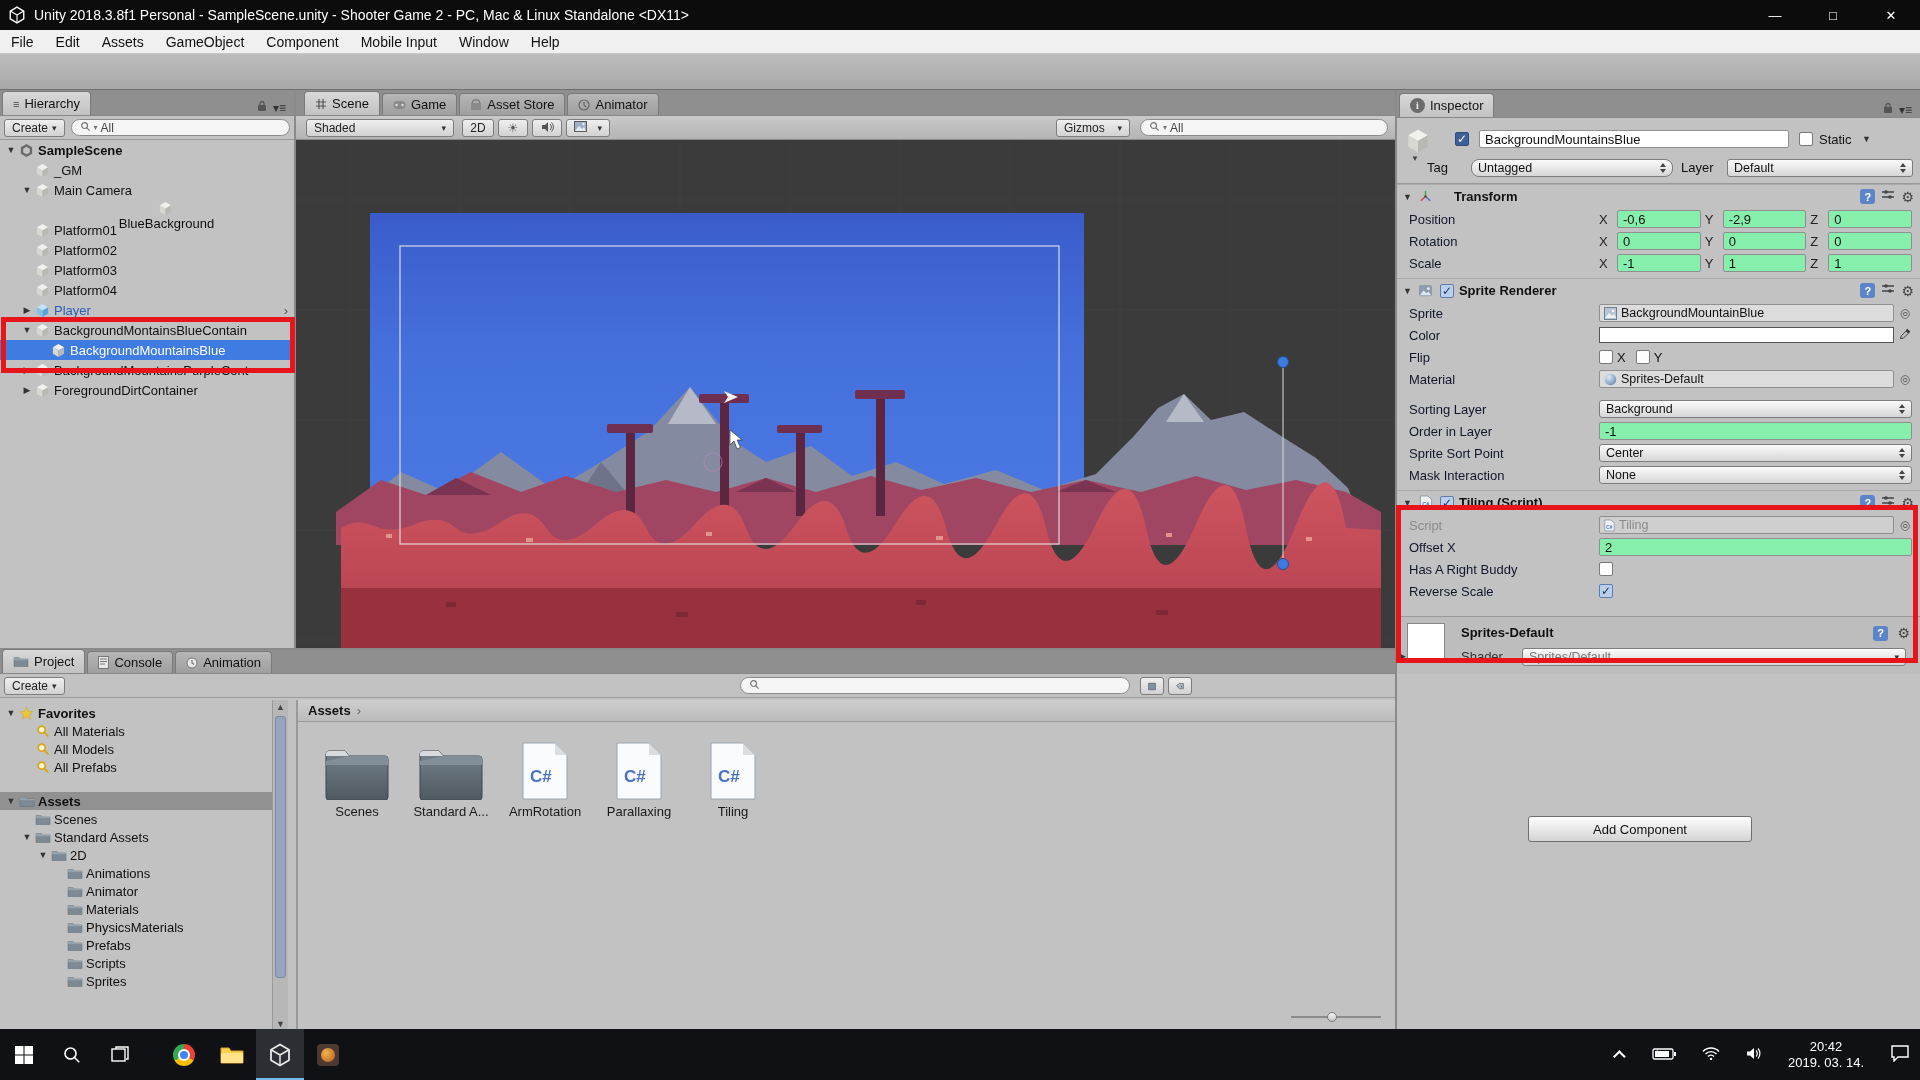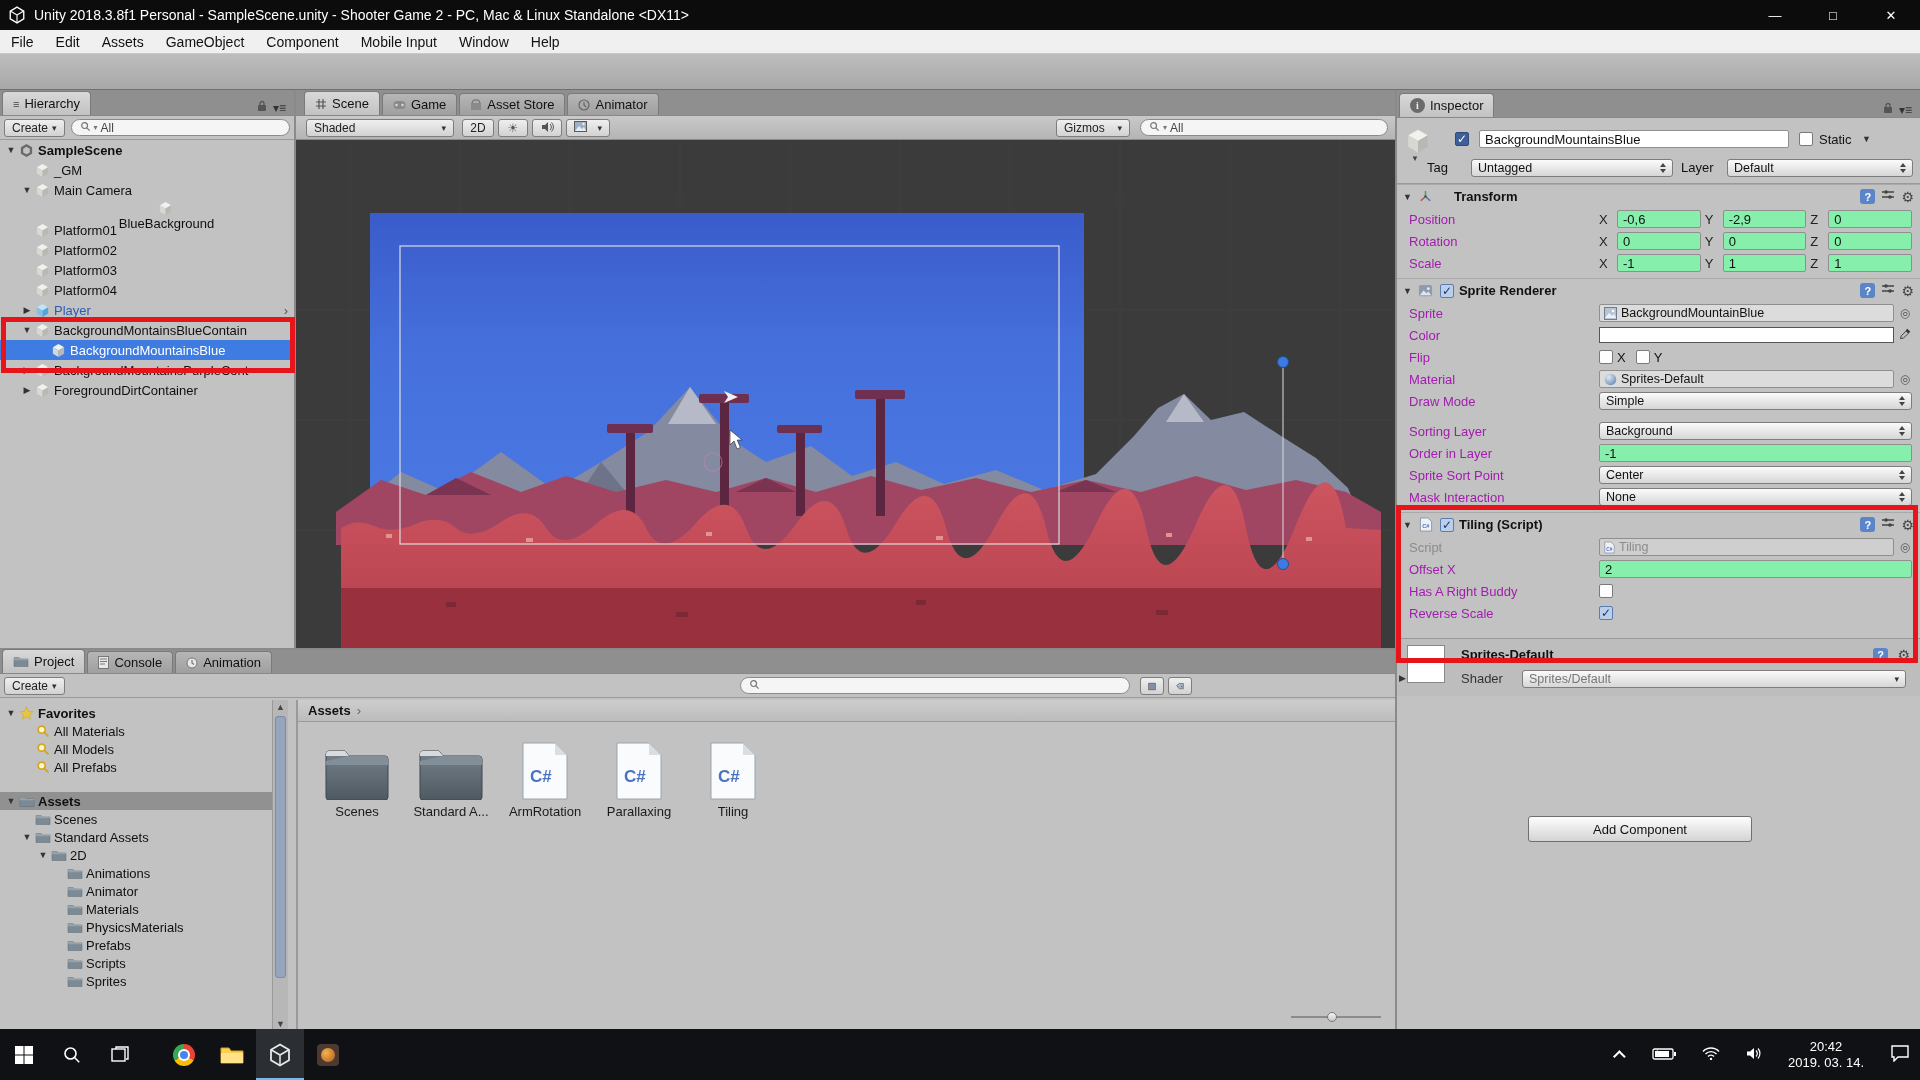--- a/index.html
+++ b/index.html
@@ -93,21 +93,21 @@
 
   
   #inspector{left:1395px;top:90px;width:525px;height:939px;background:#c2c2c2;border-left:2px solid #8a8a8a;}
   #inspector .tabstrip{height:28px;padding-left:2px;}
   #insp-body{position:absolute;left:0;top:28px;width:100%;font-size:13px;color:#111;}
   .ihdr{height:66px;border-bottom:1px solid #9a9a9a;position:relative;background:#c2c2c2;}
   .comphdr{height:24px;display:flex;align-items:center;gap:5px;padding:0 6px;border-top:1px solid #a9a9a9;
     font-weight:bold;background:#c2c2c2;}
   .comphdr .sp{margin-left:auto;display:flex;gap:6px;align-items:center;font-weight:normal;}
   .irow{height:22px;display:flex;align-items:center;padding-left:12px;}
-  .irow .plabel{width:190px;flex:none;color:#a21caf;}
+  .irow .plabel{width:190px;flex:none;color:#0f172a;}
   .irow .plabel.dim{color:#8b8b8b;}
   .pval{flex:1;display:flex;align-items:center;margin-right:8px;gap:4px;}
   .field{background:#86efac;border:1px solid #8f8f8f;border-radius:2px;height:18px;display:flex;
     align-items:center;padding:0 5px;font-size:13px;color:#111;flex:1;}
   .dd{background:linear-gradient(#fbfbfb,#d6d6d6);border:1px solid #7d7d7d;border-radius:3px;height:18px;
     display:flex;align-items:center;padding:0 6px;font-size:12.5px;color:#111;flex:1;}
   .dd .ddtext{flex:1;white-space:nowrap;overflow:hidden;}
   .udarr{display:inline-flex;flex-direction:column;gap:2px;margin-left:4px;}
   .udarr i{width:0;height:0;border-left:3.5px solid transparent;border-right:3.5px solid transparent;}
   .udarr i.u{border-bottom:4px solid #444;}
@@ -925,21 +925,21 @@
         </span>
         <span class="abs" style="left:14px;top:36px;font-size:8px;color:#444;">▼</span>
         <span class="cb on dark abs" style="left:58px;top:14px;">✓</span>
         <div class="field abs" style="left:82px;top:12px;width:310px;background:#fff;">
             <span>BackgroundMountainsBlue</span>
           </div>
         <span class="cb abs" style="left:402px;top:14px;"></span>
         <span class="abs" style="left:422px;top:14px;">Static</span>
         <span class="abs" style="left:465px;top:16px;font-size:9px;color:#333;">▼</span>
         <span class="abs" style="left:30px;top:42px;">Tag</span>
-        <div class="dd abs" style="left:74px;top:41px;width:202px;">
+        <div class="dd abs" style="left:74px;top:41px;width:202px;border-radius:8px;">
             <span class="ddtext">Untagged</span>
             <span class="udarr">
               <i class="u"></i>
               <i class="d"></i>
             </span>
           </div>
         <span class="abs" style="left:284px;top:42px;">Layer</span>
         <div class="dd abs" style="left:330px;top:41px;width:186px;">
             <span class="ddtext">Default</span>
             <span class="udarr">
@@ -1092,32 +1092,20 @@
                         <stop offset="0" stop-color="#dce9f5"></stop>
                         <stop offset="1" stop-color="#5d7fa8"></stop>
                       </radialGradient>
                     </defs>
                     <circle cx="6.5" cy="6.5" r="5.8" fill="url(#mg)"></circle>
                   </svg>
                 </span>
                 <span>Sprites-Default</span>
               </div>
               <span class="picker">◎</span>
-            </div>
-          </div>
-          <div class="irow">
-            <span class="plabel">Draw Mode</span>
-            <div class="pval">
-              <div class="dd">
-                <span class="ddtext">Simple</span>
-                <span class="udarr">
-                  <i class="u"></i>
-                  <i class="d"></i>
-                </span>
-              </div>
             </div>
           </div>
           <div style="height: 8px;"></div>
           <div class="irow">
             <span class="plabel">Sorting Layer</span>
             <div class="pval">
               <div class="dd">
                 <span class="ddtext">Background</span>
                 <span class="udarr">
                   <i class="u"></i>

